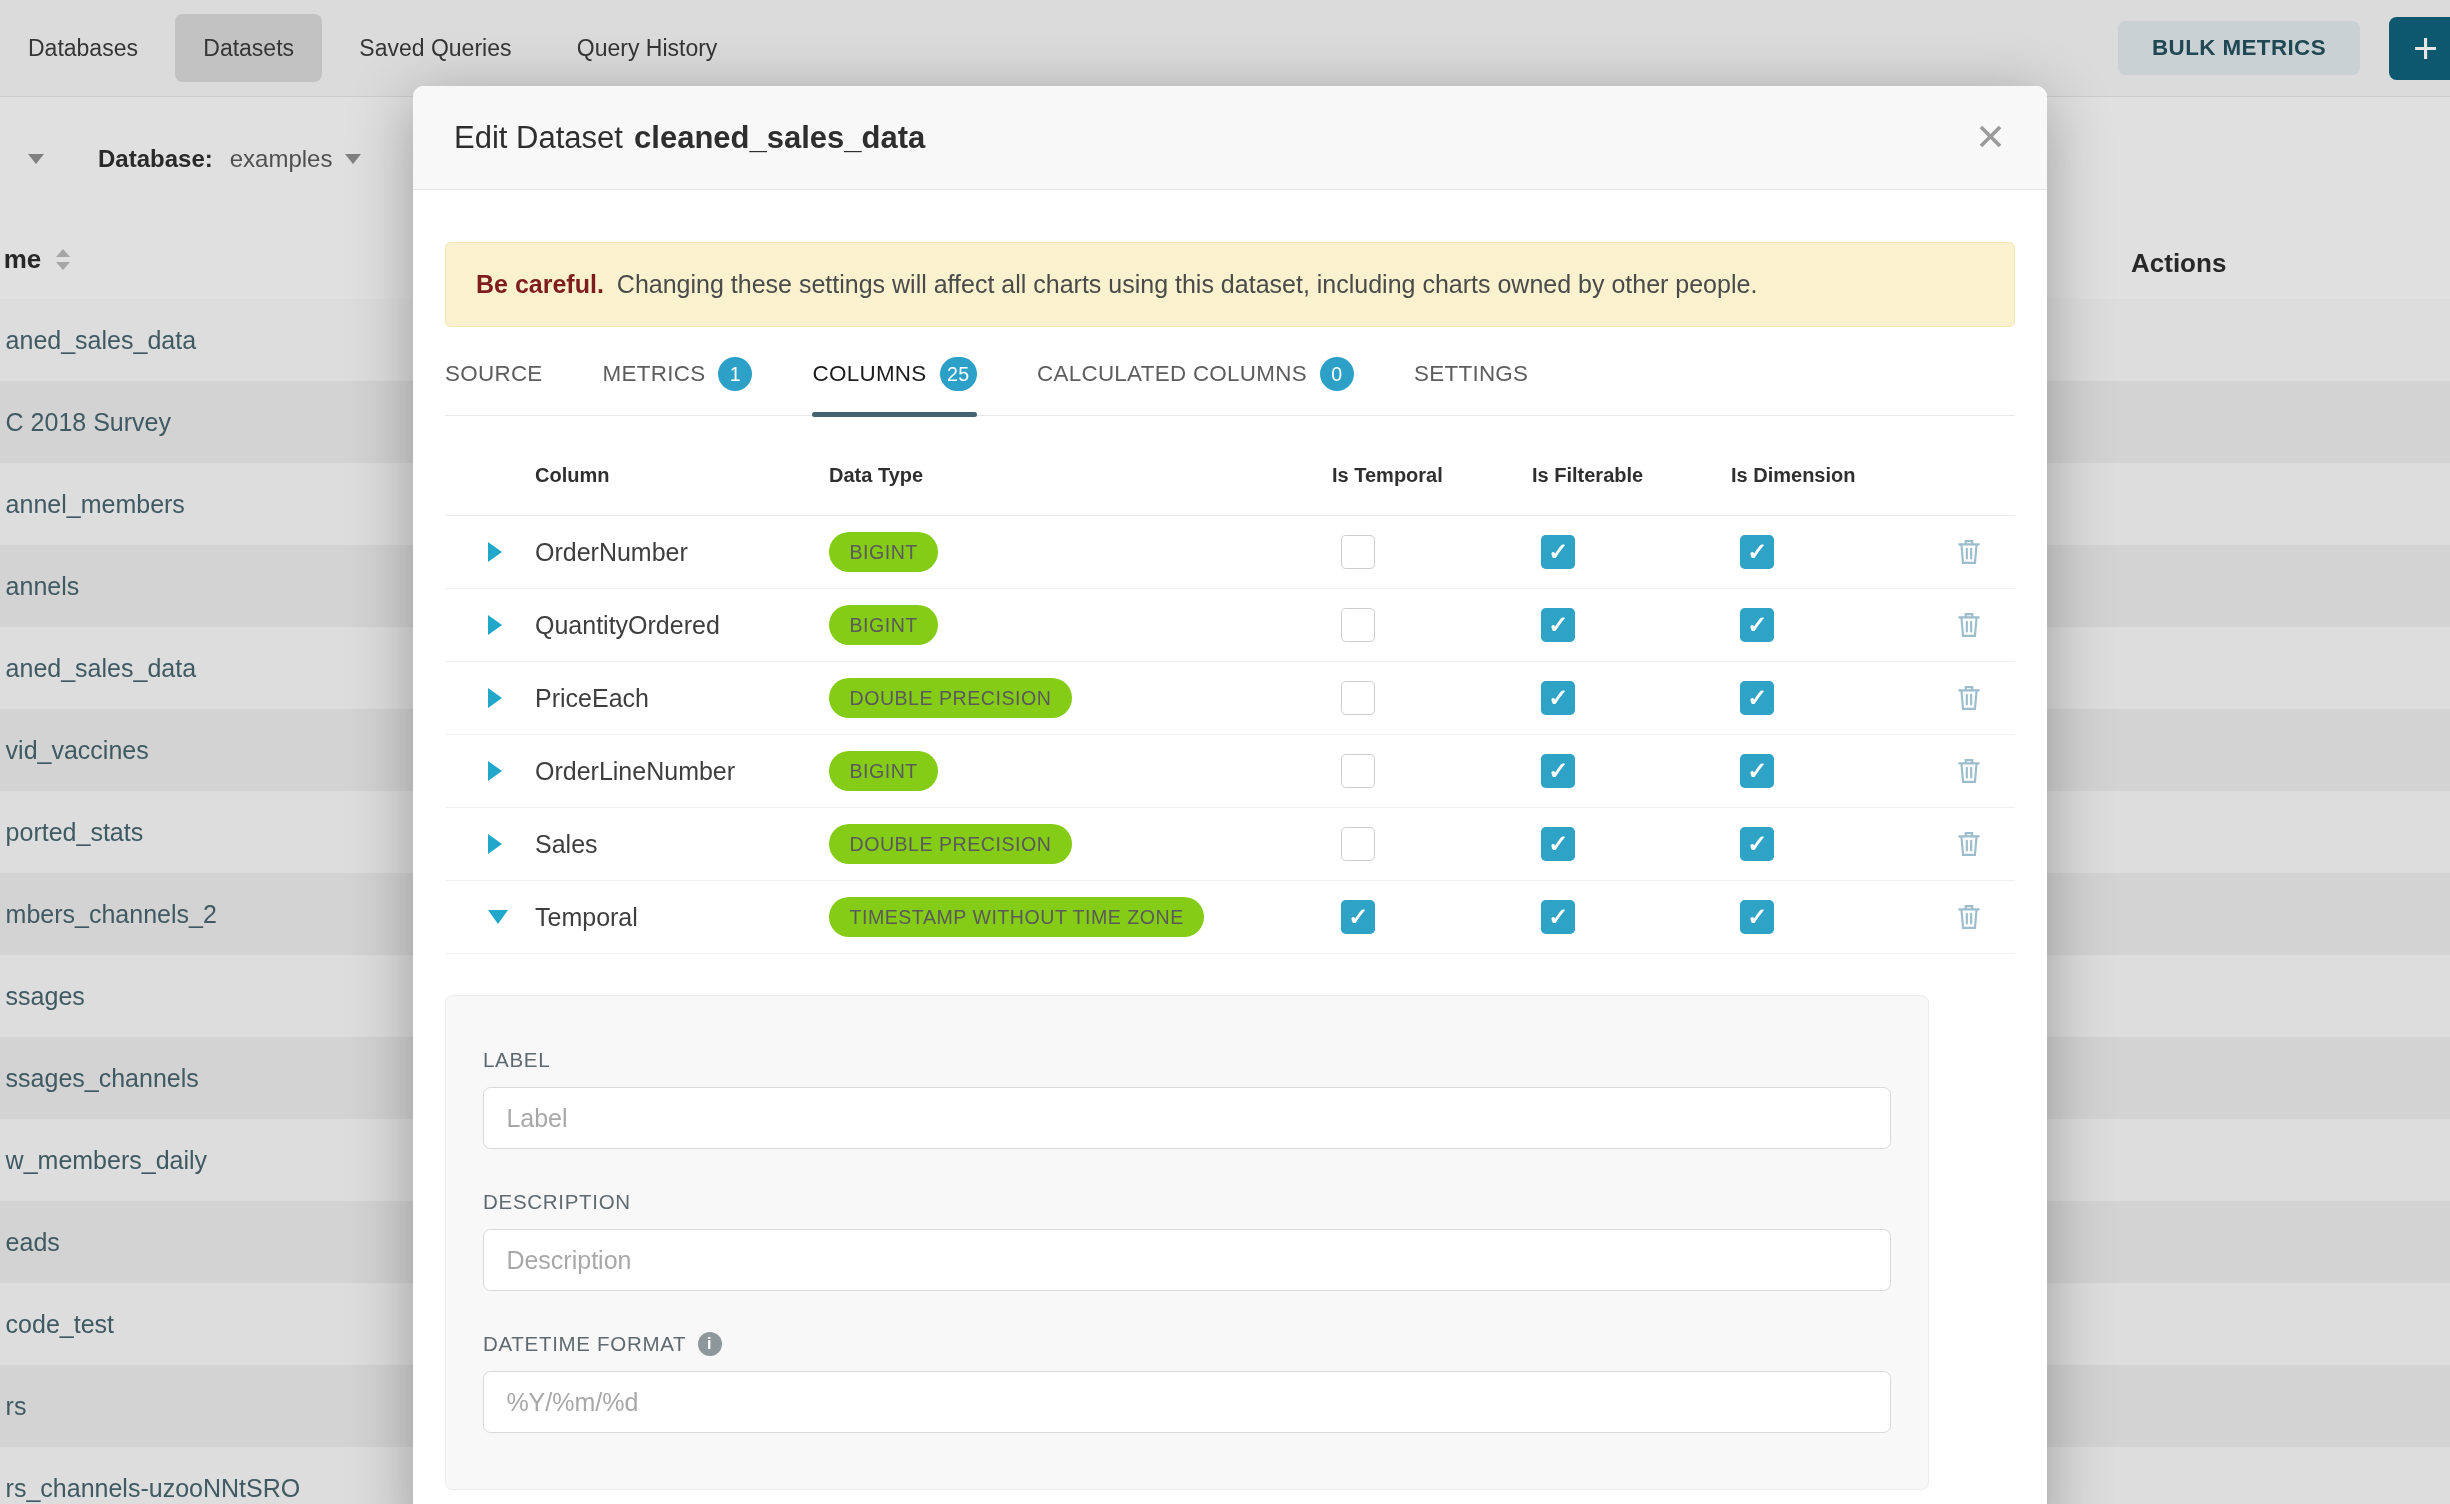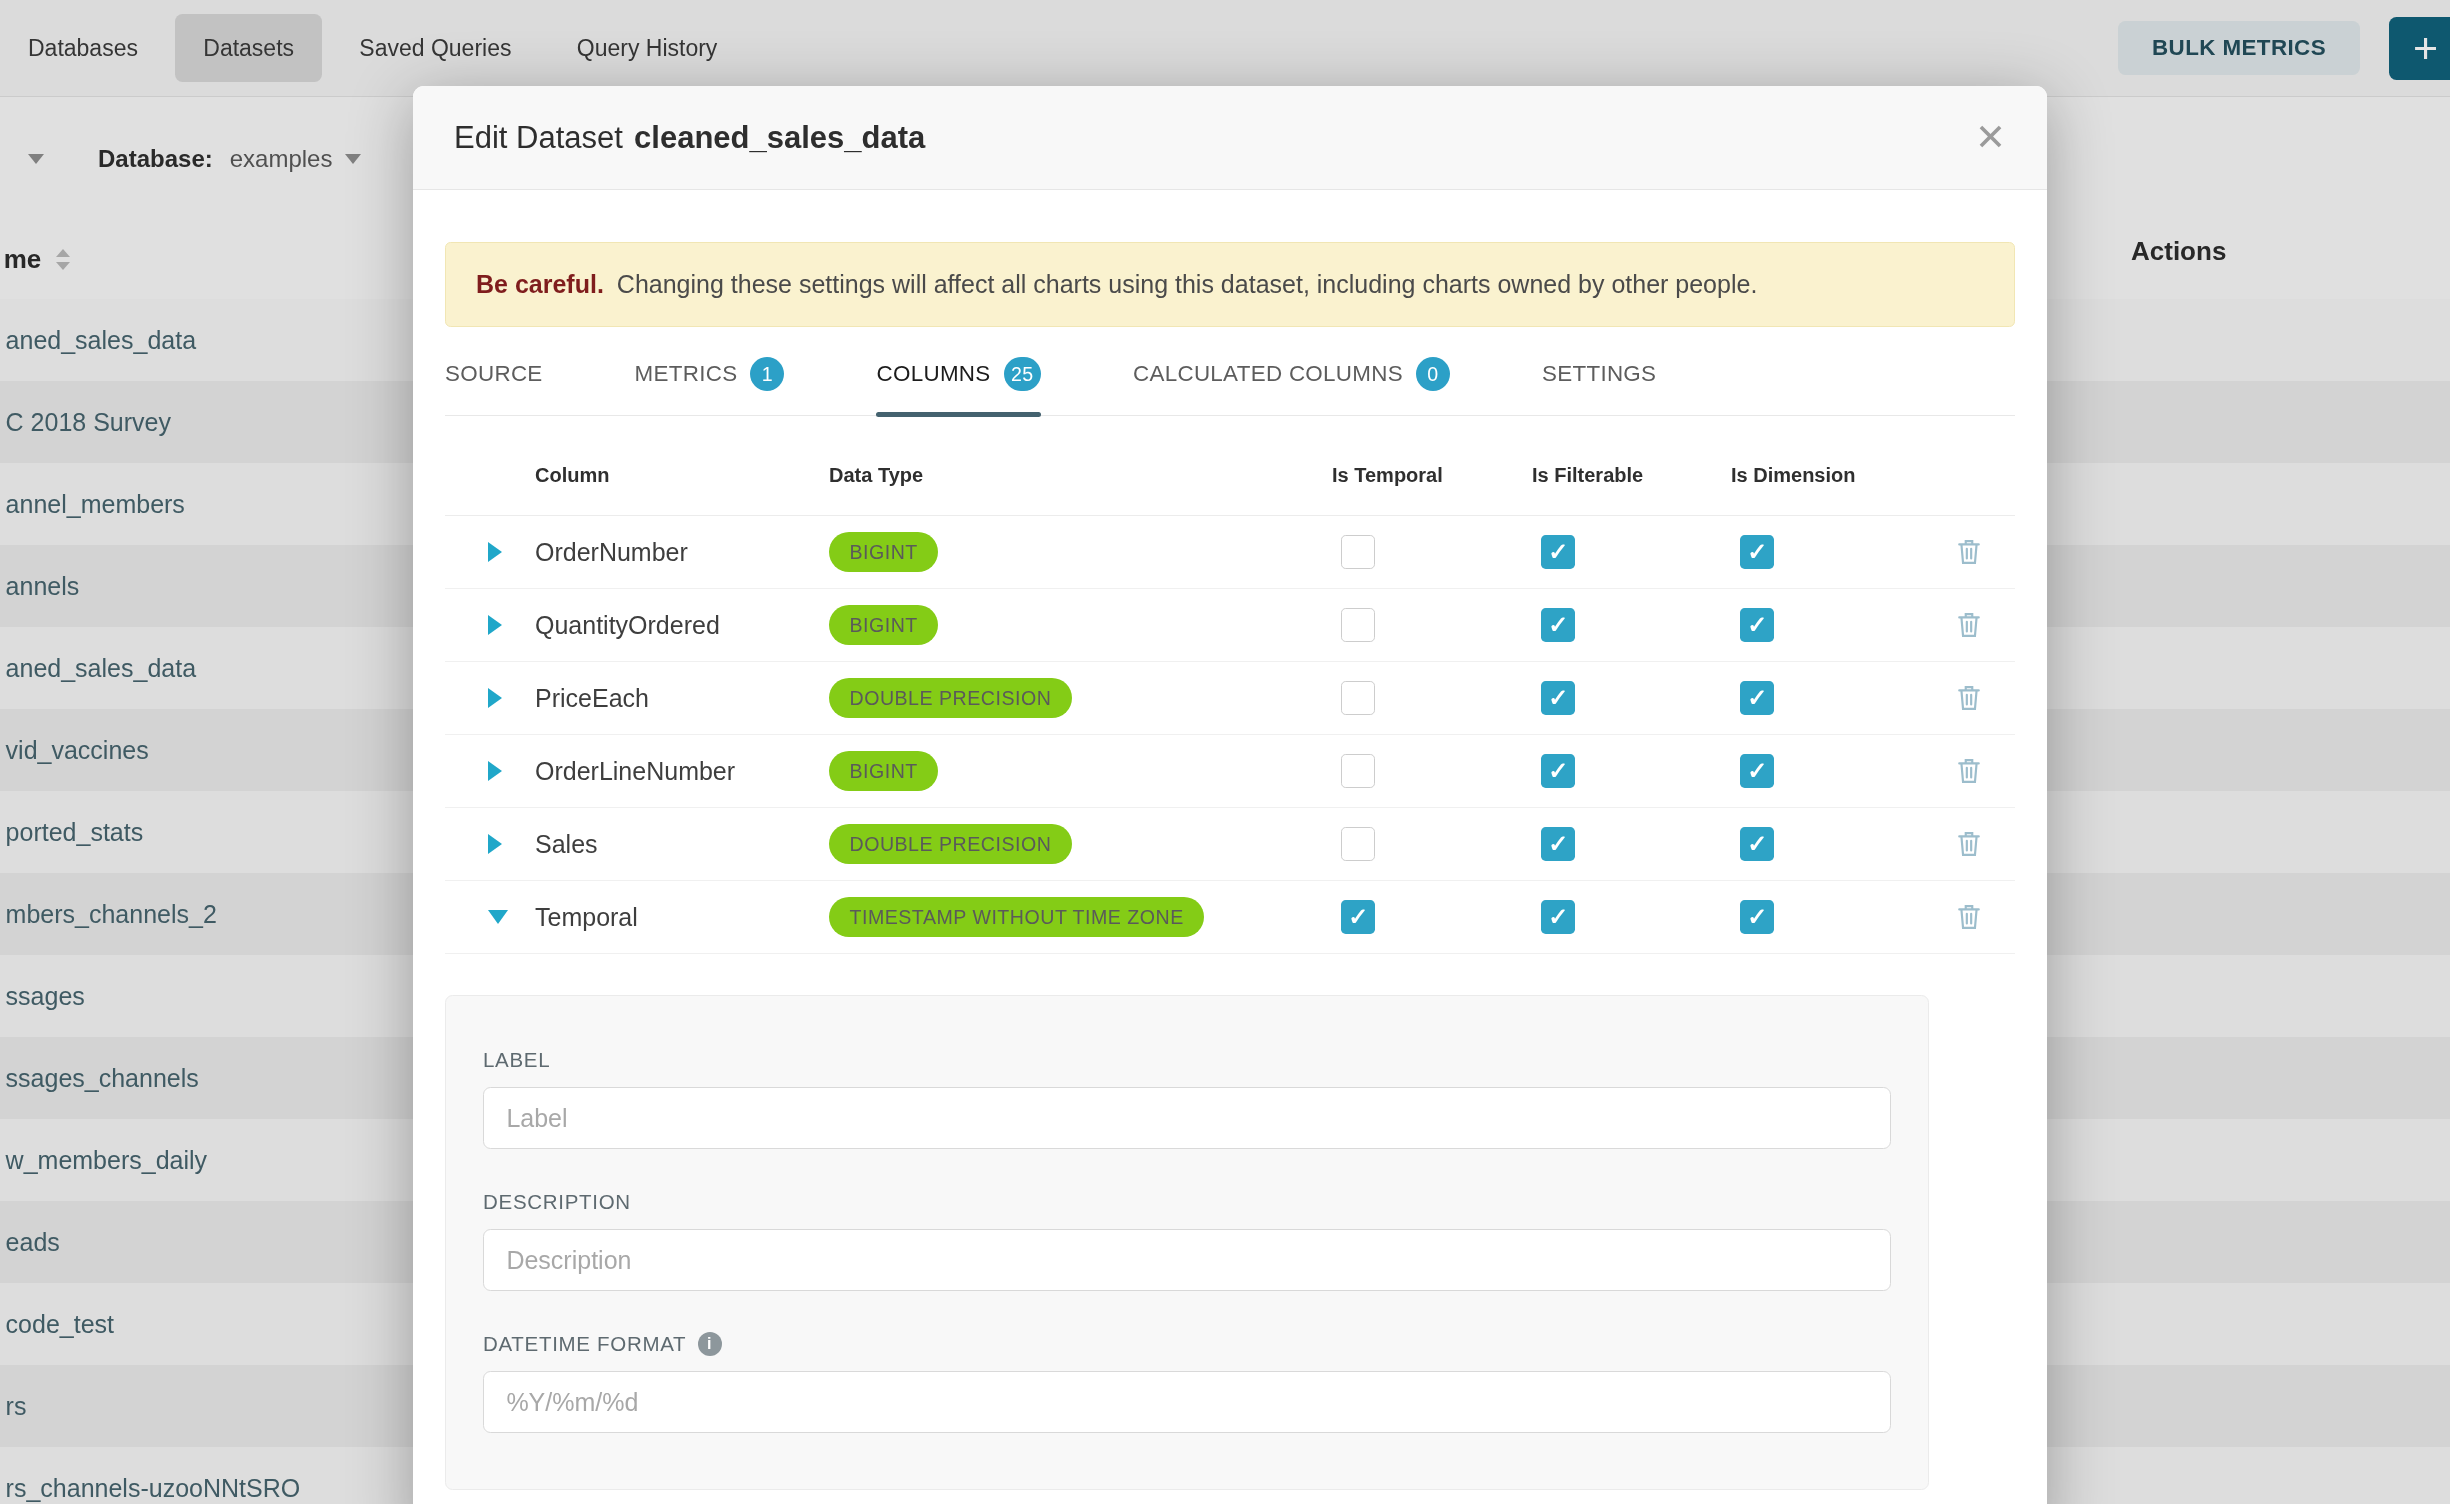--- a/index.html
+++ b/index.html
@@ -21,21 +21,21 @@
   .mini-caret { width:0; height:0; border-left:8.4px solid transparent; border-right:8.4px solid transparent; border-top:10.3px solid #8f8f8f; display:inline-block; }
   .db-caret-left { margin-left:28px; }
   .db-label { font-size:24px; font-weight:bold; color:#2f2f2f; margin-left:54px; }
   .db-value { font-size:24px; color:#5a5a5a; margin-left:17px; }
   .db-caret-right { margin-left:13px; }
 
   .list-header-name { position:absolute; top:244px; left:3.7px; font-size:26px; font-weight:bold; color:#2d2d2d; display:flex; align-items:center; }
   .sort-icon { display:inline-flex; flex-direction:column; gap:4.7px; margin-left:15px; }
   .sort-up { width:0;height:0;border-left:7.5px solid transparent;border-right:7.5px solid transparent;border-bottom:8.4px solid #b9b9b9; }
   .sort-down { width:0;height:0;border-left:7.5px solid transparent;border-right:7.5px solid transparent;border-top:8.4px solid #b9b9b9; }
-  .list-header-actions { position:absolute; top:236px; left:2131px; font-size:26px; font-weight:bold; color:#2d2d2d; }
+  .list-header-actions { position:absolute; top:248px; left:2131px; font-size:26px; font-weight:bold; color:#2d2d2d; }
 
   .bg-table { position:absolute; top:299px; left:0; right:0; }
   .bg-row { height:82px; display:flex; align-items:center; padding-left:5.6px; background:#f6f6f6; }
   .bg-row:nth-child(even) { background:#ebebeb; }
   .bg-name { font-size:25px; color:#47656f; cursor:pointer; white-space:nowrap; }
 
   .overlay { position:absolute; inset:0; background:rgba(0,0,0,0.10); z-index:5; }
 
   
   .modal { position:absolute; left:413px; top:86px; width:1634px; height:1454px; background:#fff;
@@ -43,21 +43,21 @@
   .modal-header { height:104px; background:#f8f8f8; border-bottom:0.9px solid #e6e6e6; display:flex; align-items:center; padding:0 41px; }
   .modal-title { font-size:31px; color:#2e2e2e; }
   .modal-title .title-name { font-weight:bold; margin-left:11.2px; }
   .close-btn { margin-left:auto; font-size:37px; color:#9b9b9b; cursor:pointer; line-height:1; }
 
   .modal-body { padding:0 32px; }
   .banner { margin-top:52px; background:#faf2cf; border:0.9px solid #f1e6b4; border-radius:5.6px; padding:24px 30px;
             font-size:25px; color:#4a4a4a; line-height:1.4; }
   .banner-bold { font-weight:bold; color:#7f1d1d; margin-right:13px; }
 
-  .tabs { margin-top:30px; display:flex; gap:92px; border-bottom:0.9px solid #e8e8e8; }
+  .tabs { margin-top:30px; display:flex; gap:60px; border-bottom:0.9px solid #e8e8e8; }
   .tab { padding-bottom:24px; font-size:22.4px; color:#5d5d5d; display:flex; align-items:center; gap:13px;
          position:relative; letter-spacing:0.3px; cursor:pointer; white-space:nowrap; }
   .tab.active { color:#1c1c1c; }
   .tab.active::after { content:""; position:absolute; left:0; right:0; bottom:-1.9px; height:4.7px; background:#44626f; border-radius:2.8px; }
   .tab-badge { min-width:34px; height:34px; border-radius:17.7px; background:#2ca0c7; color:#fff; font-size:19.6px;
                display:inline-flex; align-items:center; justify-content:center; padding:0 7.5px; }
 
   .col-head { display:grid; grid-template-columns:56px 294px 503px 200px 199px 225px 1fr; align-items:center;
               padding:48px 0 28px 34px; font-size:20px; font-weight:bold; color:#2f2f2f; border-bottom:0.9px solid #ececec; }
   .col-row { display:grid; grid-template-columns:56px 294px 503px 200px 199px 225px 1fr; align-items:center;

